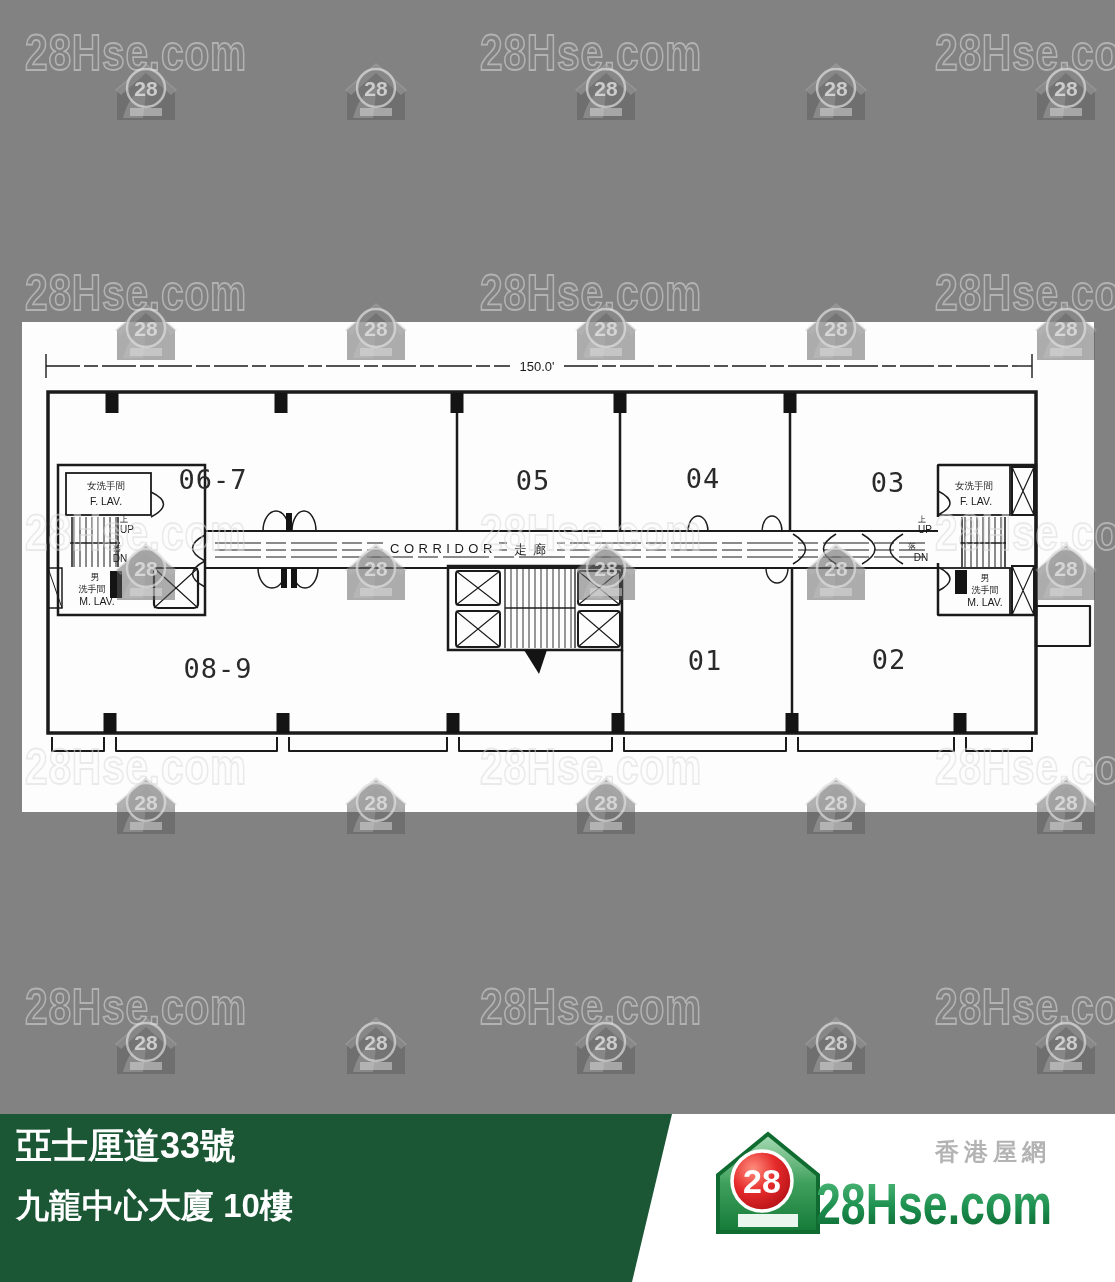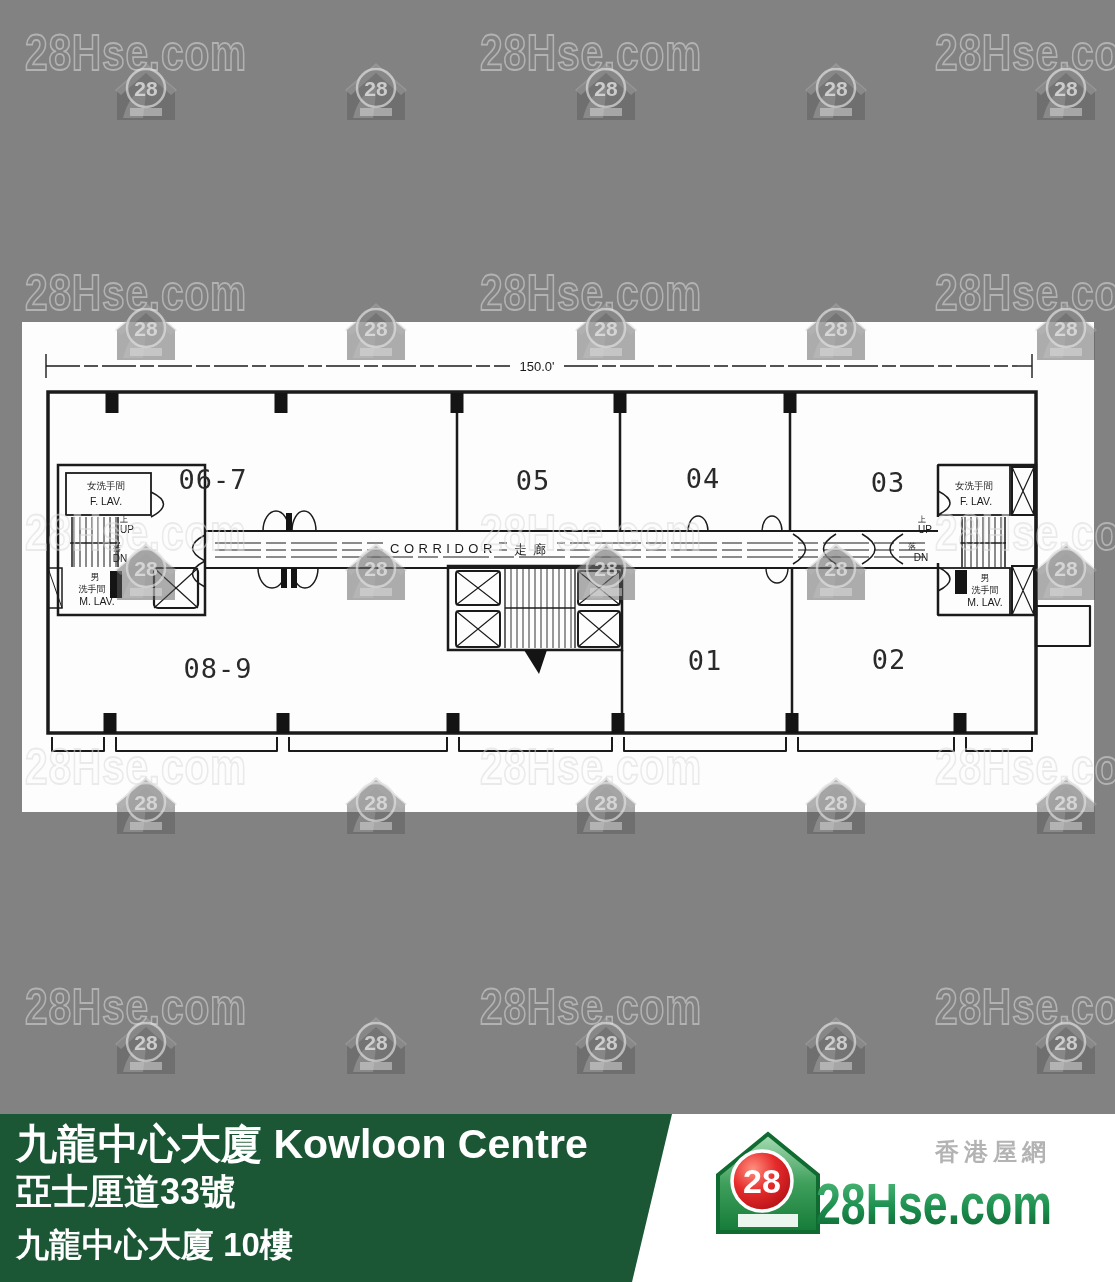--- a/index.html
+++ b/index.html
@@ -25,21 +25,21 @@
   }
   
   .banner{position:absolute;left:0;top:1114px;width:1115px;height:168px;background:#ffffff;}
   .banner-green{
     position:absolute;left:0;top:0;width:672px;height:168px;
     background:#1b5635;color:#fff;box-sizing:border-box;padding:8px 0 0 16px;
     clip-path:polygon(0 0,100% 0,calc(100% - 40px) 100%,0 100%);
   }
   .b-title{font-size:41px;font-weight:bold;line-height:1.12;white-space:nowrap;}
   .b-addr{font-size:36px;font-weight:bold;line-height:1.18;margin-top:3px;}
-  .b-floor{font-size:33px;font-weight:bold;line-height:1.2;margin-top:12px;}
+  .b-floor{font-size:33px;font-weight:bold;line-height:1.2;margin-top:19px;}
   .logo-block{position:absolute;left:700px;top:0;width:415px;height:168px;text-align:center;}
   .tagline{
     position:absolute;right:64px;top:22px;font-size:24px;color:#b3b3b3;
     letter-spacing:5px;font-weight:bold;white-space:nowrap;
   }
   .house-logo{position:absolute;left:12px;top:14px;}
   .brand-svg{position:absolute;left:116px;top:52px;}
 </style>
 </head>
 <body>
@@ -239,21 +239,20 @@
       <text x="935" y="1024" class="wm-text" textLength="222" lengthAdjust="spacingAndGlyphs">28Hse.com</text>
       <use href="#wm-house" transform="translate(113,1014)"></use>
       <use href="#wm-house" transform="translate(343,1014)"></use>
       <use href="#wm-house" transform="translate(573,1014)"></use>
       <use href="#wm-house" transform="translate(803,1014)"></use>
       <use href="#wm-house" transform="translate(1033,1014)"></use>
     </svg>
 
   <div class="banner">
     <div class="banner-green">
-      <div class="b-title">九龍中心大廈 Kowloon Centre</div>
       <div class="b-addr">亞士厘道33號</div>
       <div class="b-floor">九龍中心大廈 10樓</div>
     </div>
 
     <div class="logo-block">
       <div class="tagline">香港屋網</div>
       <svg class="house-logo" width="112" height="110" viewBox="0 0 112 110">
         <defs>
           <linearGradient id="hg" x1="0" y1="0" x2="0" y2="1">
             <stop offset="0" stop-color="#a9dcb5"></stop>

